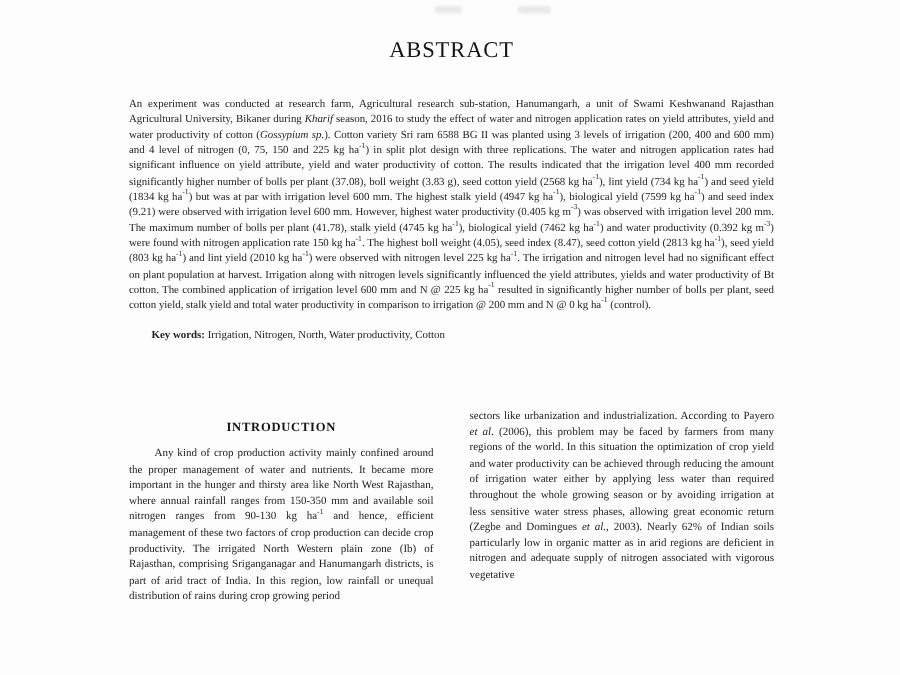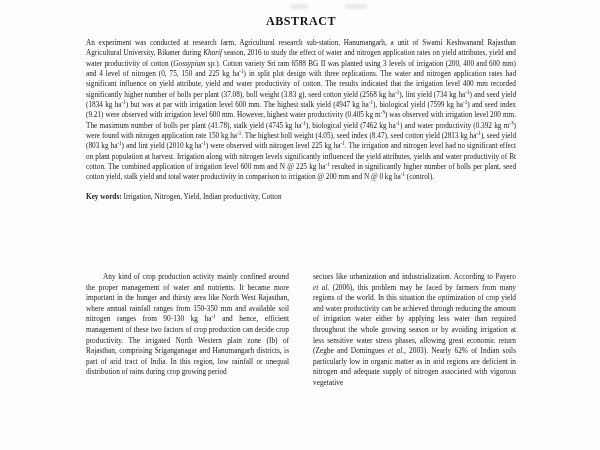--- a/index.html
+++ b/index.html
@@ -38,24 +38,24 @@
 
   .content {
     position: absolute;
     left: 86px;
     top: 0;
     width: 430px;
   }
 
   .abstract-heading {
     text-align: center;
-    font-weight: bold;
-    font-size: 12px;
+    font-weight: normal;
+    font-size: 15px;
     letter-spacing: .6px;
-    margin: 0;
+    margin: 12px;
     padding-top: 14px;
     color: #141414;
   }
 
   .abstract-body {
     margin: 0;
     padding-top: 9px;
     font-size: 7.25px;
     line-height: 10.35px;
     text-align: justify;
@@ -70,21 +70,21 @@
     line-height: 0;
   }
 
   .keywords {
     margin: 0;
     padding-top: 9px;
     font-size: 7.25px;
     line-height: 10.35px;
     color: #1c1c1c;
   }
-  .keywords .kw-label { font-weight: bold; }
+  .keywords .kw-label { font-weight: bold; margin-left: 15px; }
 
   .columns {
     position: absolute;
     left: 86px;
     top: 272px;
     width: 430px;
     height: 178px;
     overflow: hidden;
   }
   .col {
@@ -126,28 +126,29 @@
   <div class="scan-smudge b"></div>
 
   <div class="content">
 
     <h1 class="abstract-heading">ABSTRACT</h1>
 
     <p class="abstract-body">An experiment was conducted at research farm, Agricultural research sub-station, Hanumangarh, a unit of Swami Keshwanand Rajasthan Agricultural University, Bikaner during <i>Kharif</i> season, 2016 to study the effect of water and nitrogen application rates on yield attributes, yield and water productivity of cotton (<i>Gossypium sp.</i>). Cotton variety Sri ram 6588 BG II was planted using 3 levels of irrigation (200, 400 and 600 mm) and 4 level of nitrogen (0, 75, 150 and 225 kg ha<sup>-1</sup>) in split plot design with three replications. The water and nitrogen application rates had significant influence on yield attribute, yield and water productivity of cotton. The results indicated that the irrigation level 400 mm recorded significantly higher number of bolls per plant (37.08), boll weight (3.83 g), seed cotton yield (2568 kg ha<sup>-1</sup>), lint yield (734 kg ha<sup>-1</sup>) and seed yield (1834 kg ha<sup>-1</sup>) but was at par with irrigation level 600 mm. The highest stalk yield (4947 kg ha<sup>-1</sup>), biological yield (7599 kg ha<sup>-1</sup>) and seed index (9.21) were observed with irrigation level 600 mm. However, highest water productivity (0.405 kg m<sup>-3</sup>) was observed with irrigation level 200 mm. The maximum number of bolls per plant (41.78), stalk yield (4745 kg ha<sup>-1</sup>), biological yield (7462 kg ha<sup>-1</sup>) and water productivity (0.392 kg m<sup>-3</sup>) were found with nitrogen application rate 150 kg ha<sup>-1</sup>. The highest boll weight (4.05), seed index (8.47), seed cotton yield (2813 kg ha<sup>-1</sup>), seed yield (803 kg ha<sup>-1</sup>) and lint yield (2010 kg ha<sup>-1</sup>) were observed with nitrogen level 225 kg ha<sup>-1</sup>. The irrigation and nitrogen level had no significant effect on plant population at harvest. Irrigation along with nitrogen levels significantly influenced the yield attributes, yields and water productivity of Bt cotton. The combined application of irrigation level 600 mm and N @ 225 kg ha<sup>-1</sup> resulted in significantly higher number of bolls per plant, seed cotton yield, stalk yield and total water productivity in comparison to irrigation @ 200 mm and N @ 0 kg ha<sup>-1</sup> (control).</p>
 
     <p class="keywords">
       <span class="kw-label">Key words:</span>
-      <span class="kw-values">Irrigation, Nitrogen, Yield, Indian productivity, Cotton</span>
+      <span class="kw-values">Irrigation, Nitrogen, North, Water productivity, Cotton</span>
     </p>
 
   </div>
 
   <div class="columns">
 
     <div class="col left">
+      <h2 class="section-heading">INTRODUCTION</h2>
       <p>Any kind of crop production activity mainly confined around the proper management of water and nutrients. It became more important in the hunger and thirsty area like North West Rajasthan, where annual rainfall ranges from 150-350 mm and available soil nitrogen ranges from 90-130 kg ha<sup>-1</sup> and hence, efficient management of these two factors of crop production can decide crop productivity. The irrigated North Western plain zone (Ib) of Rajasthan, comprising Sriganganagar and Hanumangarh districts, is part of arid tract of India. In this region, low rainfall or unequal distribution of rains during crop growing period</p>
     </div>
 
     <div class="col right">
       <p>sectors like urbanization and industrialization. According to Payero <i>et al.</i> (2006), this problem may be faced by farmers from many regions of the world. In this situation the optimization of crop yield and water productivity can be achieved through reducing the amount of irrigation water either by applying less water than required throughout the whole growing season or by avoiding irrigation at less sensitive water stress phases, allowing great economic return (Zegbe and Domingues <i>et al.</i>, 2003). Nearly 62% of Indian soils particularly low in organic matter as in arid regions are deficient in nitrogen and adequate supply of nitrogen associated with vigorous vegetative</p>
     </div>
 
   </div>
 
 </div>

